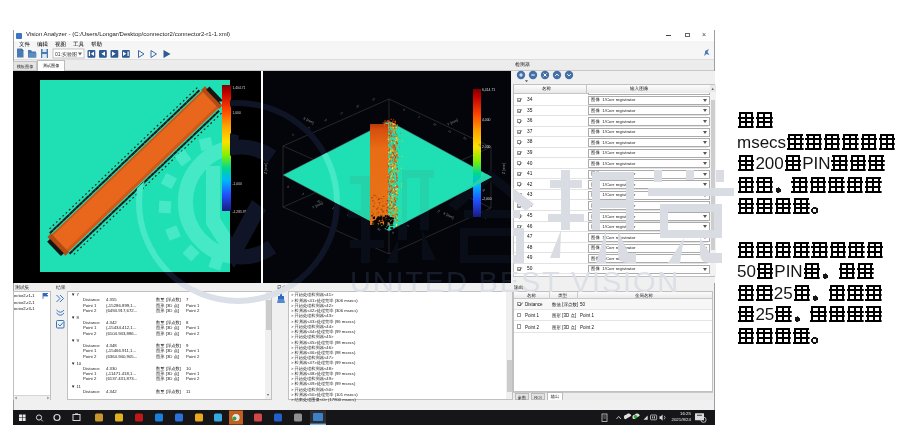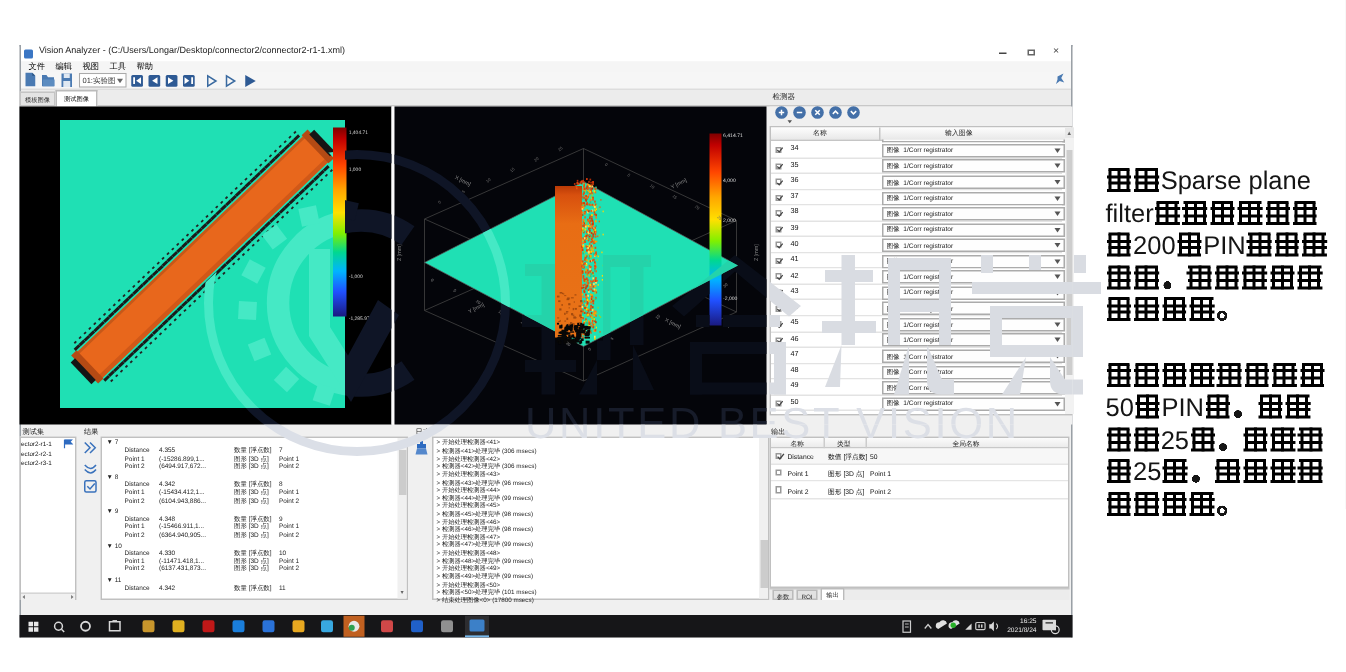--- a/index.html
+++ b/index.html
@@ -1623,21 +1623,21 @@
           <rect x="12" y="34" width="8" height="34"></rect>
           <rect x="66" y="34" width="8" height="34"></rect>
           <rect x="12" y="60" width="62" height="8"></rect>
           <path d="M36 68 L20 93 h12 z"></path>
           <path d="M52 68 v16 q0 9 10 9 h12 v-10 h-12 z"></path>
         </g>
         <text x="350" y="292" font-size="29" letter-spacing="1.8" fill="#dcdfe6">UNITED BEST VISION</text>
       </g>
     </g>
 </svg>
-<div class="ab" style="left:737px;top:111px;font-size:17px;color:#151515;white-space:nowrap;"><i class="cj"></i><i class="cj"></i><span>Sparse plane</span></div>
-<div class="ab" style="left:737px;top:132.5px;font-size:17px;color:#151515;white-space:nowrap;"><span>filter</span><i class="cj"></i><i class="cj"></i><i class="cj"></i><i class="cj"></i><i class="cj"></i><i class="cj"></i></div>
+<div class="ab" style="left:737px;top:111px;font-size:17px;color:#151515;white-space:nowrap;"><i class="cj"></i><i class="cj"></i></div>
+<div class="ab" style="left:737px;top:132.5px;font-size:17px;color:#151515;white-space:nowrap;"><span>msecs</span><i class="cj"></i><i class="cj"></i><i class="cj"></i><i class="cj"></i><i class="cj"></i><i class="cj"></i></div>
 <div class="ab" style="left:737px;top:154px;font-size:17px;color:#151515;white-space:nowrap;"><i class="cj"></i><span>200</span><i class="cj"></i><span>PIN</span><i class="cj"></i><i class="cj"></i><i class="cj"></i></div>
 <div class="ab" style="left:737px;top:175.5px;font-size:17px;color:#151515;white-space:nowrap;"><i class="cj"></i><i class="cj"></i><i class="cc"></i><i class="cj"></i><i class="cj"></i><i class="cj"></i><i class="cj"></i><i class="cj"></i></div>
 <div class="ab" style="left:737px;top:197px;font-size:17px;color:#151515;white-space:nowrap;"><i class="cj"></i><i class="cj"></i><i class="cj"></i><i class="cj"></i><i class="cp"></i></div>
 <div class="ab" style="left:737px;top:240.5px;font-size:17px;color:#151515;white-space:nowrap;"><i class="cj"></i><i class="cj"></i><i class="cj"></i><i class="cj"></i><i class="cj"></i><i class="cj"></i><i class="cj"></i><i class="cj"></i></div>
 <div class="ab" style="left:737px;top:262px;font-size:17px;color:#151515;white-space:nowrap;"><span>50</span><i class="cj"></i><span>PIN</span><i class="cj"></i><i class="cc"></i><i class="cj"></i><i class="cj"></i></div>
 <div class="ab" style="left:737px;top:283.5px;font-size:17px;color:#151515;white-space:nowrap;"><i class="cj"></i><i class="cj"></i><span>25</span><i class="cj"></i><i class="cc"></i><i class="cj"></i><i class="cj"></i><i class="cj"></i></div>
 <div class="ab" style="left:737px;top:305px;font-size:17px;color:#151515;white-space:nowrap;"><i class="cj"></i><span>25</span><i class="cj"></i><i class="cc"></i><i class="cj"></i><i class="cj"></i><i class="cj"></i><i class="cj"></i></div>
 <div class="ab" style="left:737px;top:326.5px;font-size:17px;color:#151515;white-space:nowrap;"><i class="cj"></i><i class="cj"></i><i class="cj"></i><i class="cj"></i><i class="cp"></i></div>
 </body></html>

